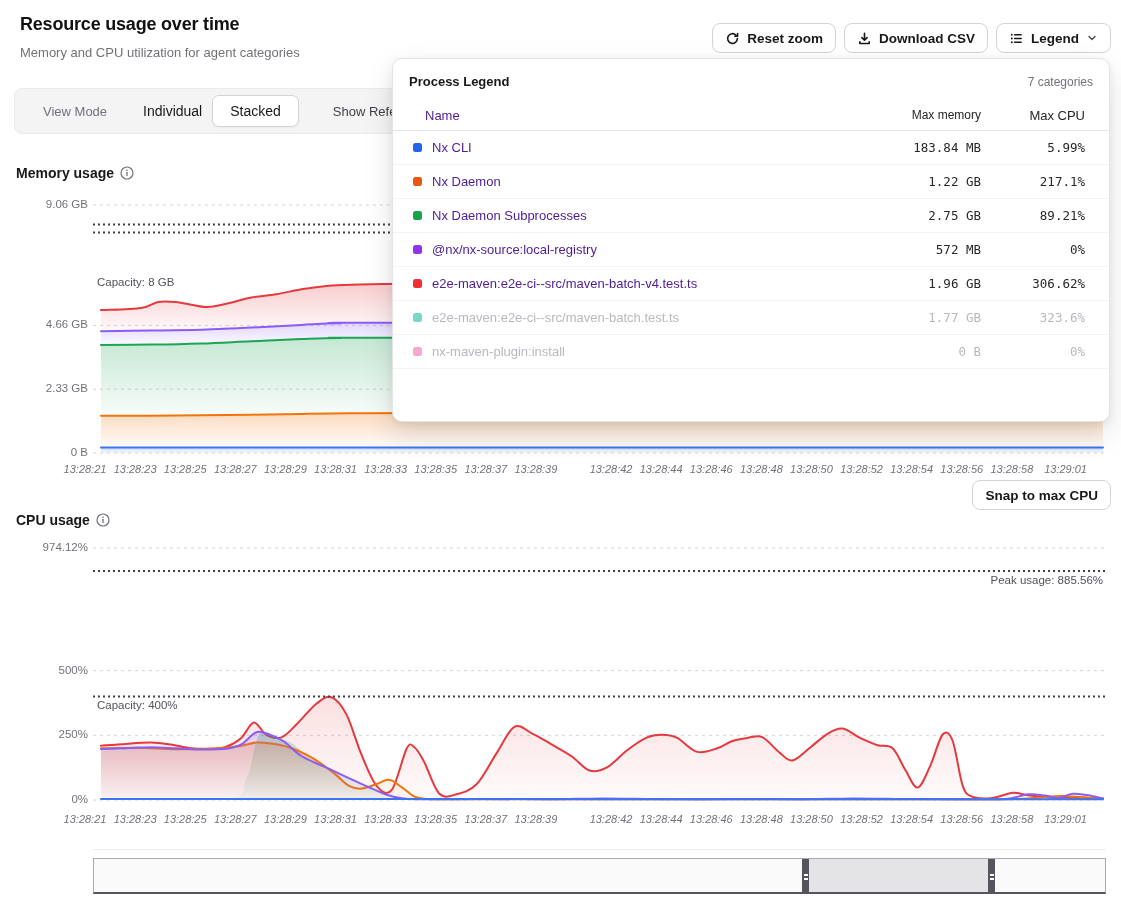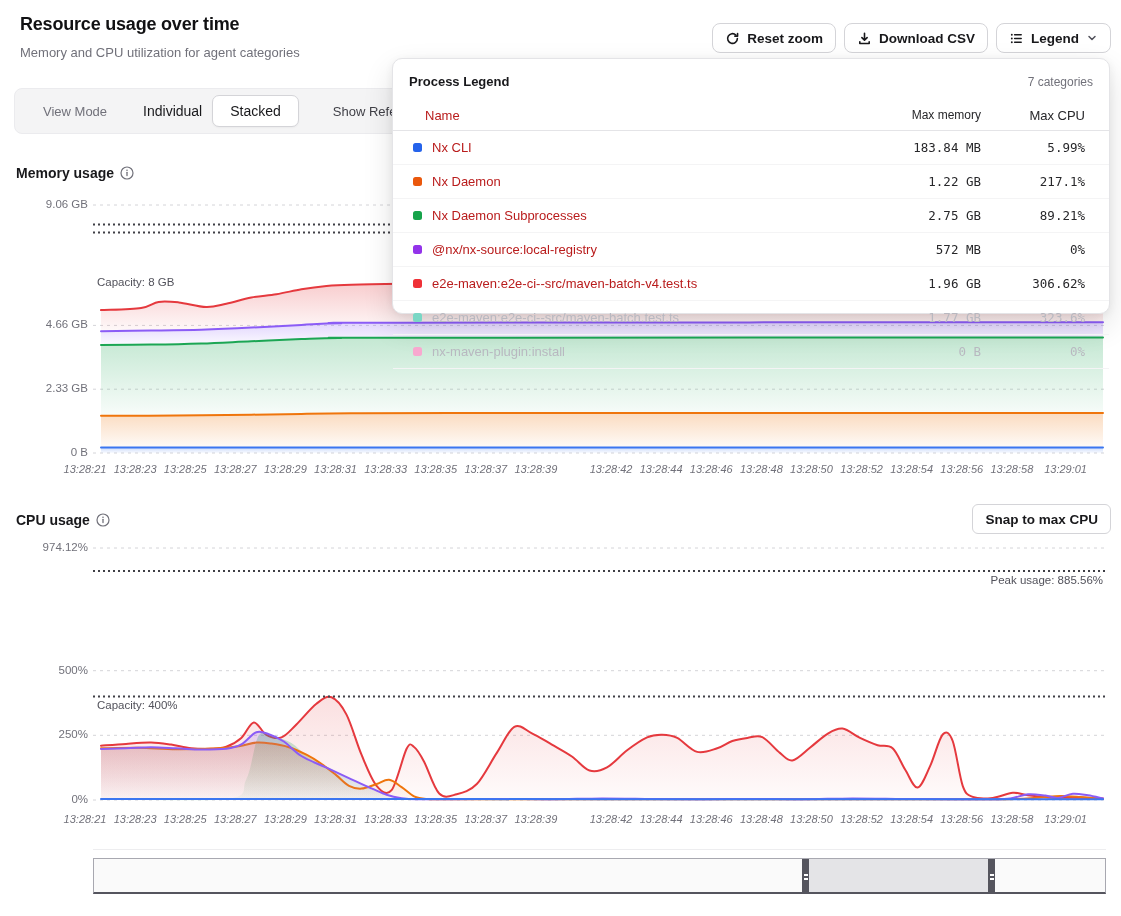--- a/index.html
+++ b/index.html
@@ -26,31 +26,31 @@
   
   .sec-title{font-size:14px;font-weight:700;color:#18181b;display:flex;align-items:center;gap:6px;}
   
   .ylab{position:absolute;width:80px;text-align:right;font-size:11.5px;color:#71717a;white-space:nowrap;}
   .tickwrap{position:absolute;left:77px;width:1013px;height:14px;font-style:italic;}
   .tick{position:absolute;top:0;transform:translateX(-50%);font-size:11px;color:#71717a;white-space:nowrap;}
   .tick.last{transform:translateX(-100%);}
   .reflab{position:absolute;font-size:11.5px;color:#52525b;white-space:nowrap;}
   .reflab.right{}
   
-  .popup{left:392px;top:58px;width:718px;height:256px;background:#fff;border:1px solid #e4e4e7;
+  .popup{left:392px;top:58px;width:718px;height:364px;background:#fff;border:1px solid #e4e4e7;
     border-radius:10px;box-shadow:0 12px 30px rgba(0,0,0,0.12),0 2px 8px rgba(0,0,0,0.06);z-index:20;
     box-sizing:border-box;}
   .pop-head{display:flex;justify-content:space-between;align-items:center;padding:15px 16px 11px 16px;}
   .pop-title{font-size:13px;font-weight:700;color:#18181b;}
   .pop-count{font-size:12px;color:#71717a;}
   .lhead{display:flex;align-items:center;height:30px;padding:0 24px 0 32px;border-bottom:1px solid #e4e4e7;
     font-size:12px;color:#71717a;}
   .lrow{display:flex;align-items:center;height:33px;padding:0 24px 0 20px;border-bottom:1px solid #f4f4f5;cursor:pointer;}
   .dot{width:9px;height:9px;border-radius:2.5px;margin-right:10px;flex:none;}
-  .lname{flex:1;font-size:13px;color:#b91c1c;white-space:nowrap;overflow:hidden;text-overflow:ellipsis;}
+  .lname{flex:1;font-size:13px;color:#4c1d95;white-space:nowrap;overflow:hidden;text-overflow:ellipsis;}
   .lmem{width:150px;text-align:right;font-family:"DejaVu Sans Mono",monospace;font-size:12.5px;color:#27272a;}
   .lcpu{width:104px;text-align:right;font-family:"DejaVu Sans Mono",monospace;font-size:12.5px;color:#27272a;}
   .lrow.muted .lname,.lrow.muted .lmem,.lrow.muted .lcpu{color:#b8b8c0;}
   .pop-foot{padding:12px 16px;border-top:1px solid #e4e4e7;font-size:12px;color:#71717a;}
   
   .brush{left:93px;top:858px;width:1013px;height:36px;background:#fafafa;border:1px solid #a8a8b0;
     border-bottom:2px solid #55555e;box-sizing:border-box;}
   .bsel{position:absolute;top:0;height:100%;background:#e4e4e7;}
   .bhandle{position:absolute;top:0;width:7px;height:100%;background:#55555e;cursor:ew-resize;}
   .bhandle i{position:absolute;left:1.5px;width:4px;height:1.5px;background:#fff;}
@@ -249,21 +249,21 @@
   <div class="abs sec-title" style="left:16px;top:512px;">
     <span>CPU usage</span>
     <span class="infoicon">
       <svg width="14" height="14" viewBox="0 0 14 14">
           <circle cx="7" cy="7" r="6" fill="none" stroke="#71717a" stroke-width="1.2"></circle>
           <path d="M7 6.3v3.2" stroke="#71717a" stroke-width="1.3" stroke-linecap="round"></path>
           <circle cx="7" cy="4.2" r="0.8" fill="#71717a"></circle>
         </svg>
     </span>
   </div>
-  <button class="btn abs" style="top:504px;right:10px;border-radius:6px;">
+  <button class="btn abs" style="top:480px;right:10px;">
     <span>Snap to max CPU</span>
   </button>
 
   <div id="cpu-ylabels">
       <span class="ylab" style="left: 8px; top: 540.995px;">974.12%</span>
       <span class="ylab" style="left: 8px; top: 663.65px;">500%</span>
       <span class="ylab" style="left: 8px; top: 728.325px;">250%</span>
       <span class="ylab" style="left: 8px; top: 793px;">0%</span>
     </div>
   <svg id="cpu-svg" class="abs" style="left:93px;top:540px;" width="1013" height="268">

